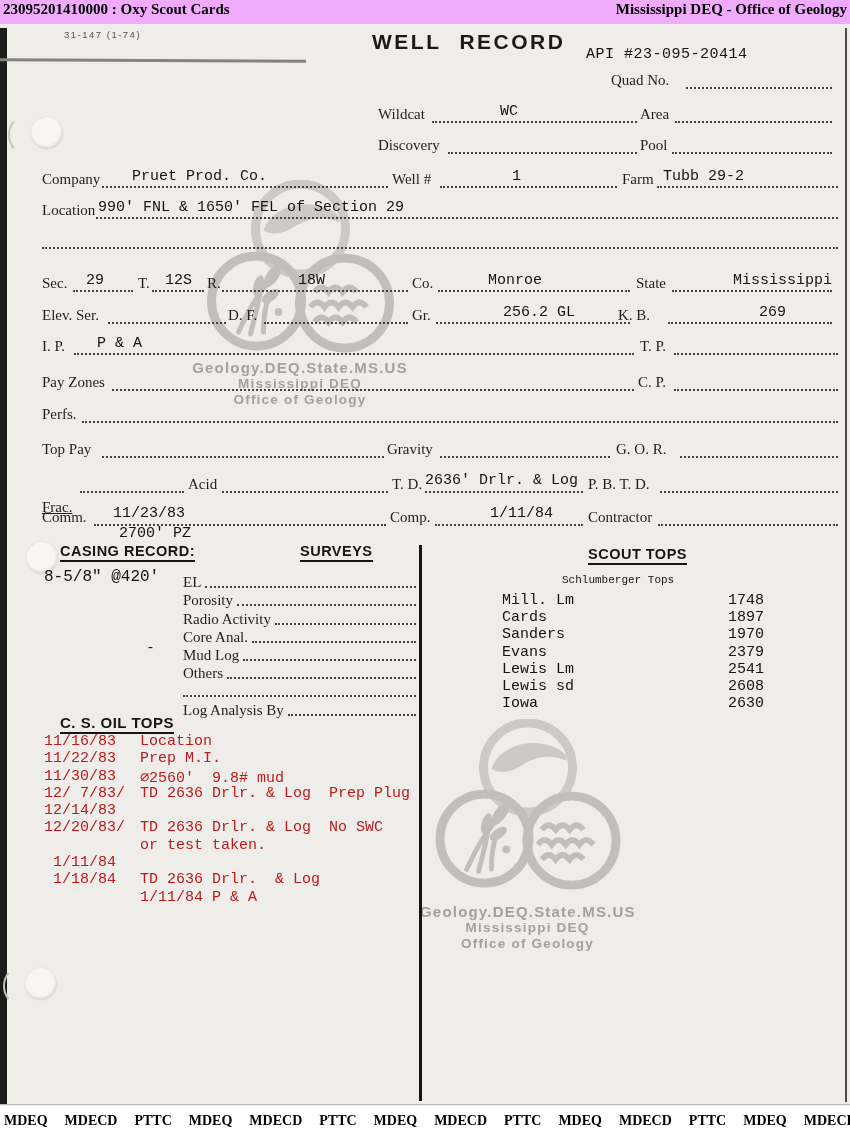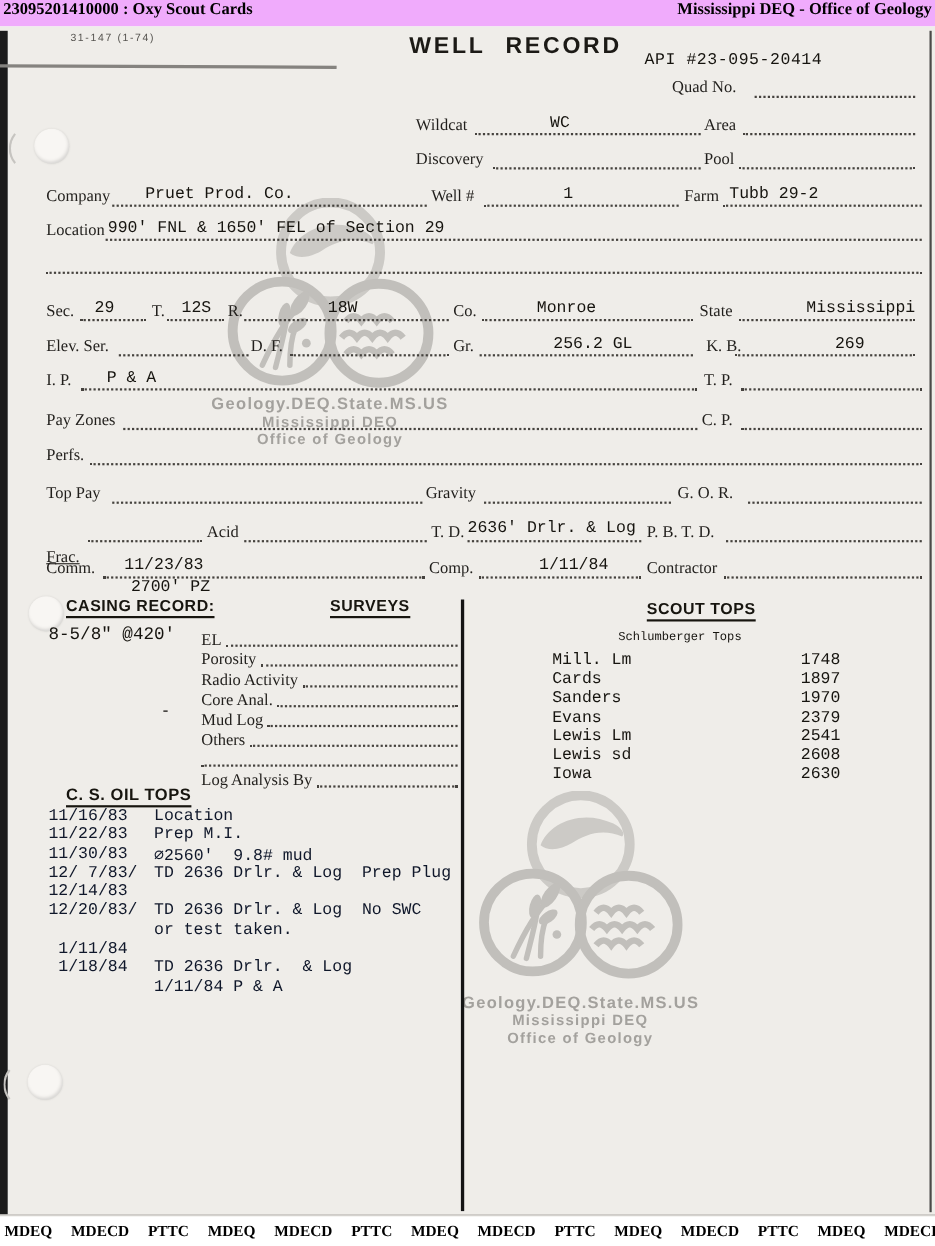--- a/index.html
+++ b/index.html
@@ -38,21 +38,21 @@
   .survey-row{display:flex;height:18.2px;align-items:flex-end;font-family:"Liberation Serif",serif;font-size:15px;color:#211f1c;}
   .survey-row .leader{flex:1;border-bottom:2px dotted #45423e;margin:0 0 3px 4px;}
 
   .scout-block{position:absolute;left:502px;top:592px;width:266px;}
   .scout-row{display:flex;justify-content:space-between;height:17.2px;
              font-family:"Liberation Mono","DejaVu Sans Mono",monospace;font-size:15px;color:#16140f;}
   .scout-row .depth{width:40px;}
 
   .oil-block{position:absolute;left:44px;top:733px;width:372px;}
   .oil-row{display:flex;height:17.3px;font-family:"Liberation Mono","DejaVu Sans Mono",monospace;
-           font-size:15px;color:#0f172a;white-space:pre;}
+           font-size:15px;color:#b91c1c;white-space:pre;}
   .oil-row .date{width:96px;flex:none;}
 
   .wm{position:absolute;opacity:0.9;}
   .wm-text{position:absolute;text-align:center;font-family:"Liberation Sans",sans-serif;font-weight:bold;
            color:#a3a19d;letter-spacing:1.2px;}
   .wm-text .l1{font-size:15px;line-height:17px;}
   .wm-text .l2{font-size:13.5px;line-height:16px;}
   .wm-text .l3{font-size:13.5px;line-height:16px;}
 
   .hole{position:absolute;width:32px;height:32px;border-radius:50%;background:#f8f6f3;
@@ -199,21 +199,21 @@
   <span class="val" style="left:733px;top:272px;">Mississippi</span>
   <div class="dl" style="left:672px;top:290px;width:160px;"></div>
 
   <span class="lbl" style="left:42px;top:307px;">Elev. Ser.</span>
   <div class="dl" style="left:108px;top:322px;width:118px;"></div>
   <span class="lbl" style="left:228px;top:307px;">D. F.</span>
   <div class="dl" style="left:264px;top:322px;width:144px;"></div>
   <span class="lbl" style="left:412px;top:307px;">Gr.</span>
   <span class="val" style="left:503px;top:304px;">256.2 GL</span>
   <div class="dl" style="left:436px;top:322px;width:194px;"></div>
-  <span class="lbl" style="left:642px;top:307px;text-align:center;">K. B.</span>
+  <span class="lbl" style="left:618px;top:307px;text-align:center;">K. B.</span>
   <span class="val" style="left:736px;top:304px;margin-left:23px;">269</span>
   <div class="dl" style="left:668px;top:322px;width:164px;"></div>
 
   <span class="lbl" style="left:42px;top:338px;">I. P.</span>
   <span class="val" style="left:97px;top:335px;">P &amp; A</span>
   <div class="dl" style="left:74px;top:353px;width:560px;"></div>
   <span class="lbl" style="left:640px;top:338px;">T. P.</span>
   <div class="dl" style="left:674px;top:353px;width:164px;"></div>
 
   <span class="lbl" style="left:42px;top:374px;">Pay Zones</span>

